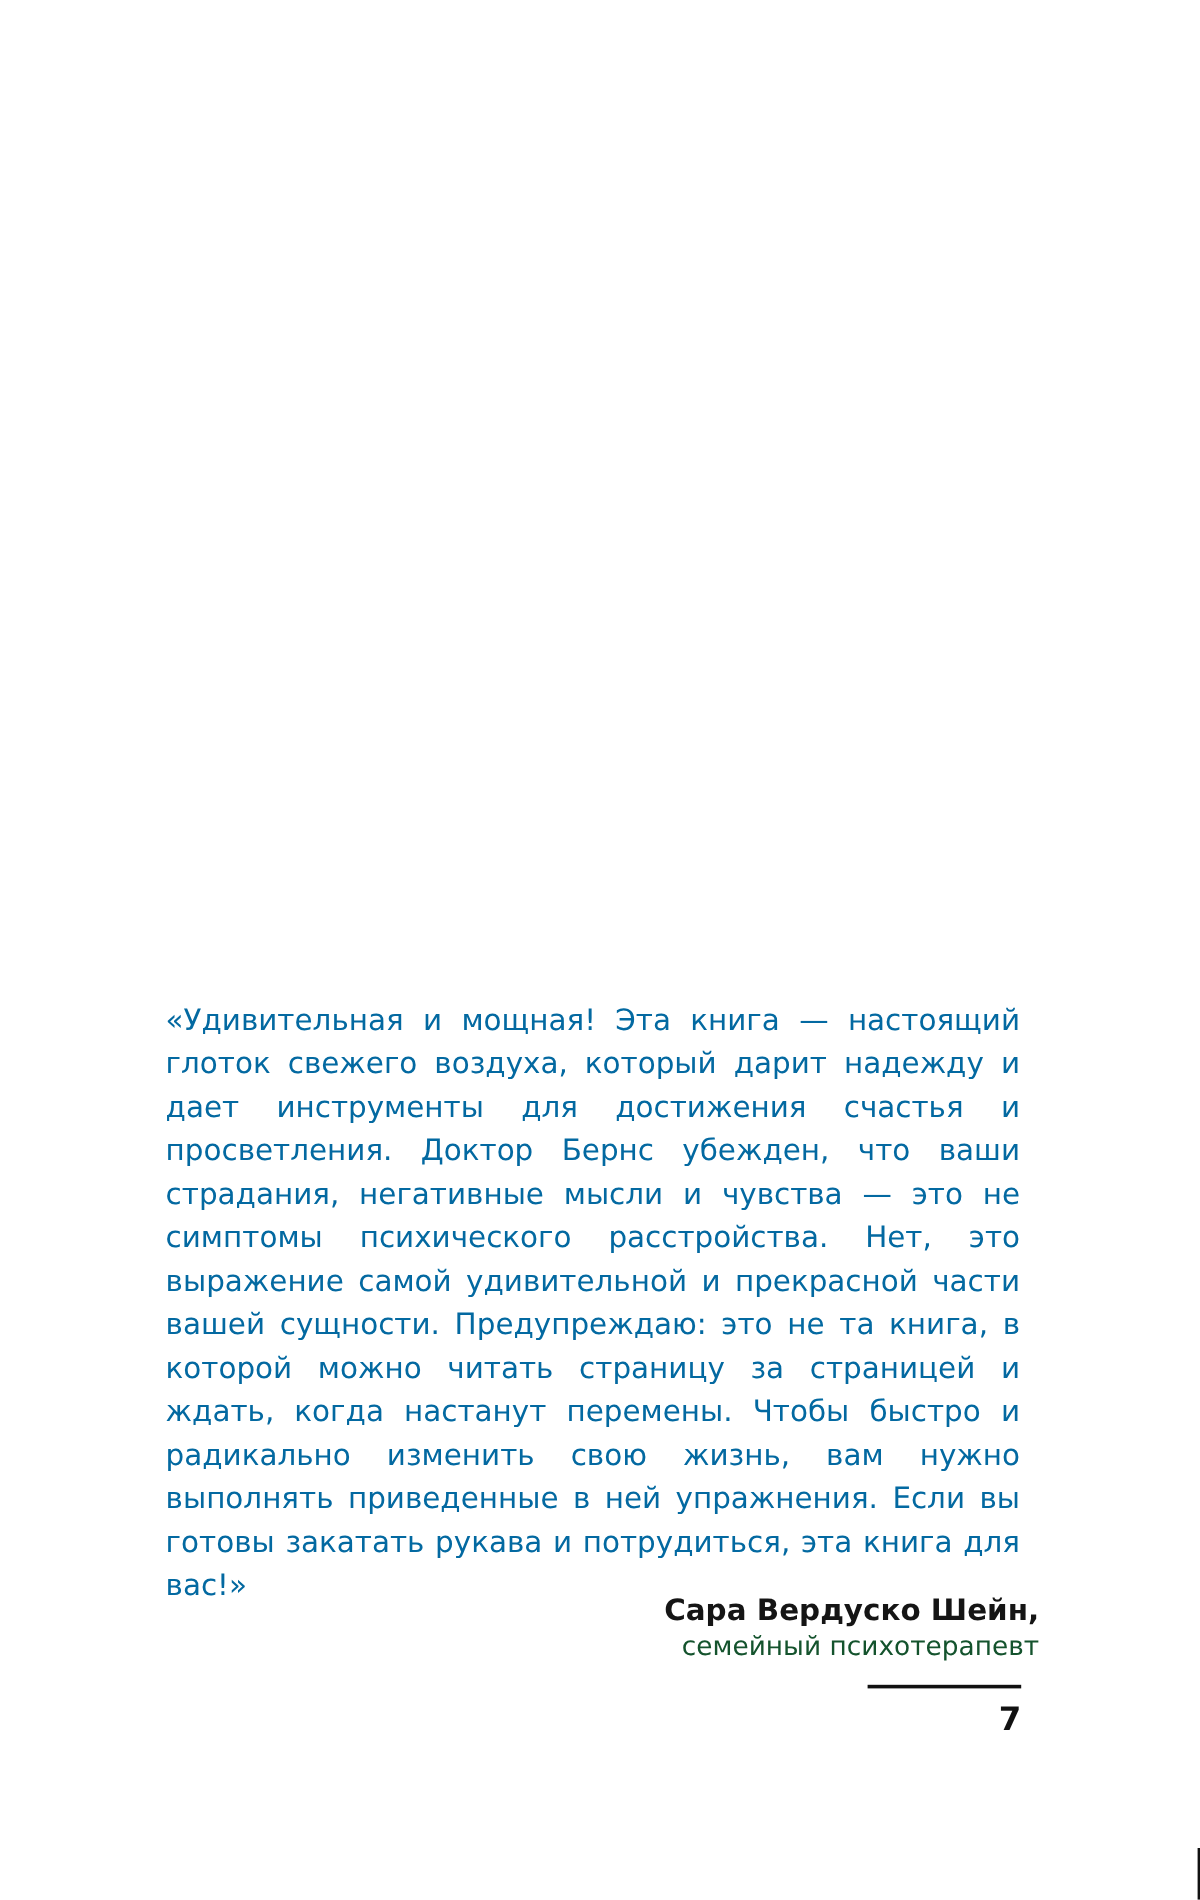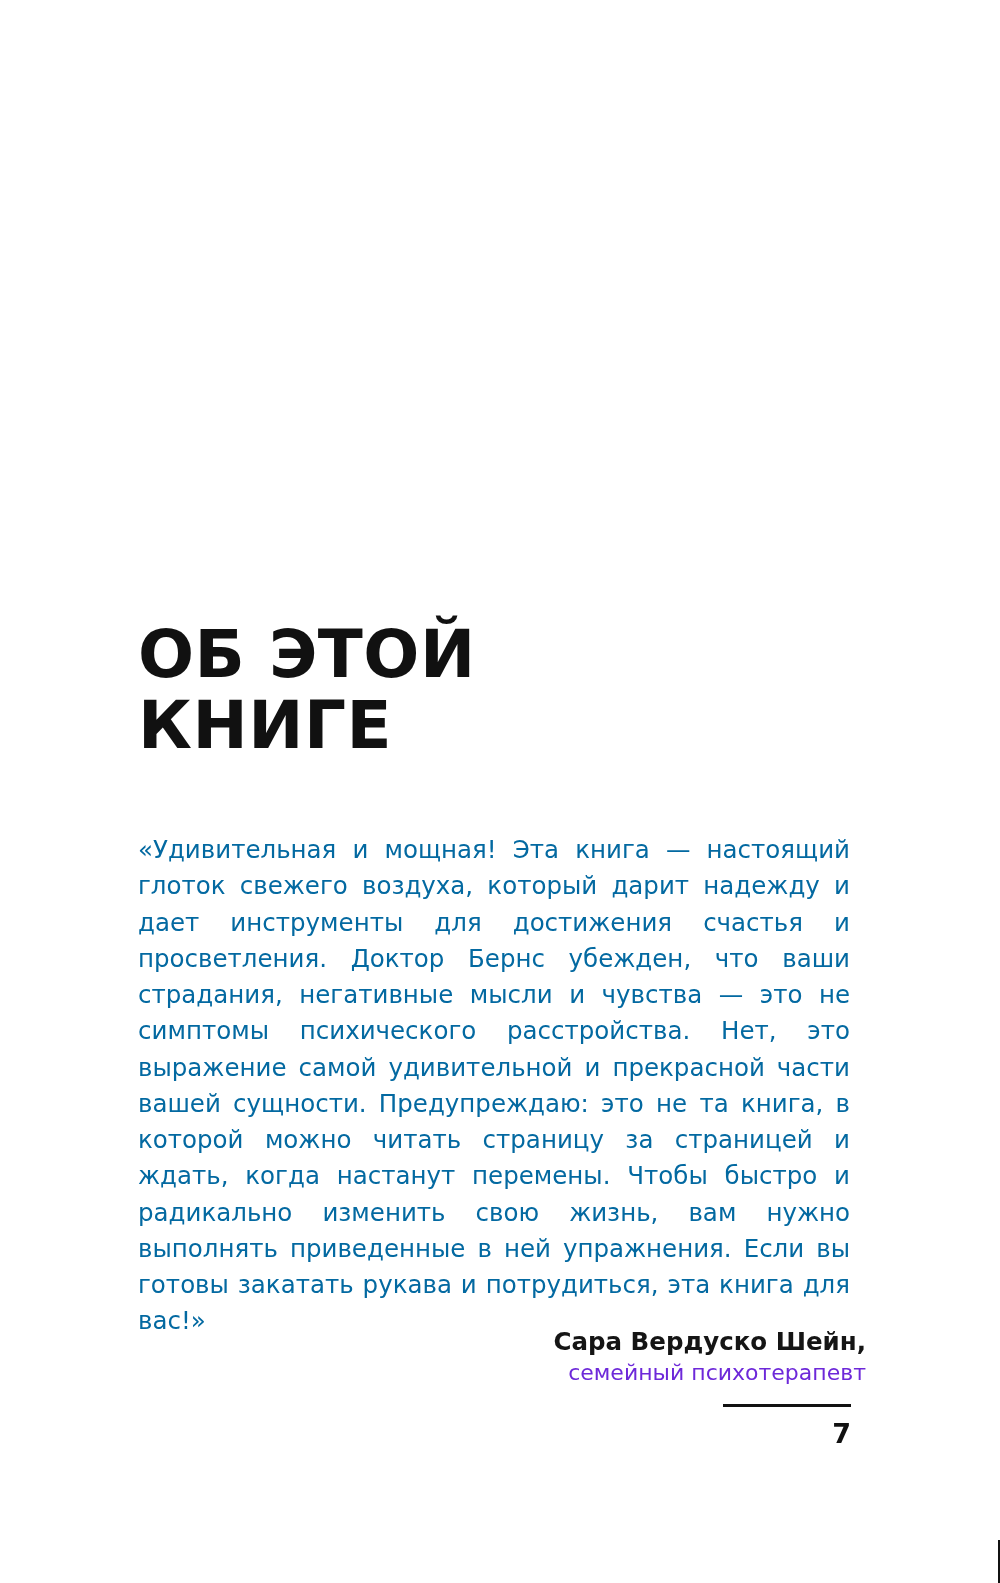--- a/index.html
+++ b/index.html
@@ -71,21 +71,21 @@
     line-height: 1.35;
     color: #151515;
     display: block;
   }
 
   .attribution-role {
     font-family: "DejaVu Sans", "Liberation Sans", sans-serif;
     font-weight: 400;
     font-size: 22px;
     line-height: 1.35;
-    color: #6d28d9;
+    color: #14532d;
     display: block;
   }
 
   .folio-rule {
     position: absolute;
     left: 723px;
     top: 1404px;
     width: 128px;
     height: 3px;
     background: #111111;
@@ -110,22 +110,20 @@
     width: 2px;
     height: 43px;
     background: #111111;
   }
 </style>
 </head>
 <body>
 
 <div class="page">
 
-  <h1 class="page-title">ОБ ЭТОЙ
-КНИГЕ</h1>
 
   <div class="quote-block">
     <p class="quote-text">«Удивительная и мощная! Эта книга — настоящий глоток свежего воздуха, который дарит надежду и дает инструменты для достижения счастья и просветления. Доктор Бернс убежден, что ваши страдания, негативные мысли и чувства — это не симптомы психического расстройства. Нет, это выражение самой удивительной и прекрасной части вашей сущности. Предупреждаю: это не та книга, в которой можно читать страницу за страницей и ждать, когда настанут перемены. Чтобы быстро и радикально изменить свою жизнь, вам нужно выполнять приведенные в ней упражнения. Если вы готовы закатать рукава и потрудиться, эта книга для вас!»</p>
   </div>
 
   <div class="attribution">
     <span class="attribution-name">Сара Вердуско Шейн,</span>
     <span class="attribution-role">семейный психотерапевт</span>
   </div>
 

